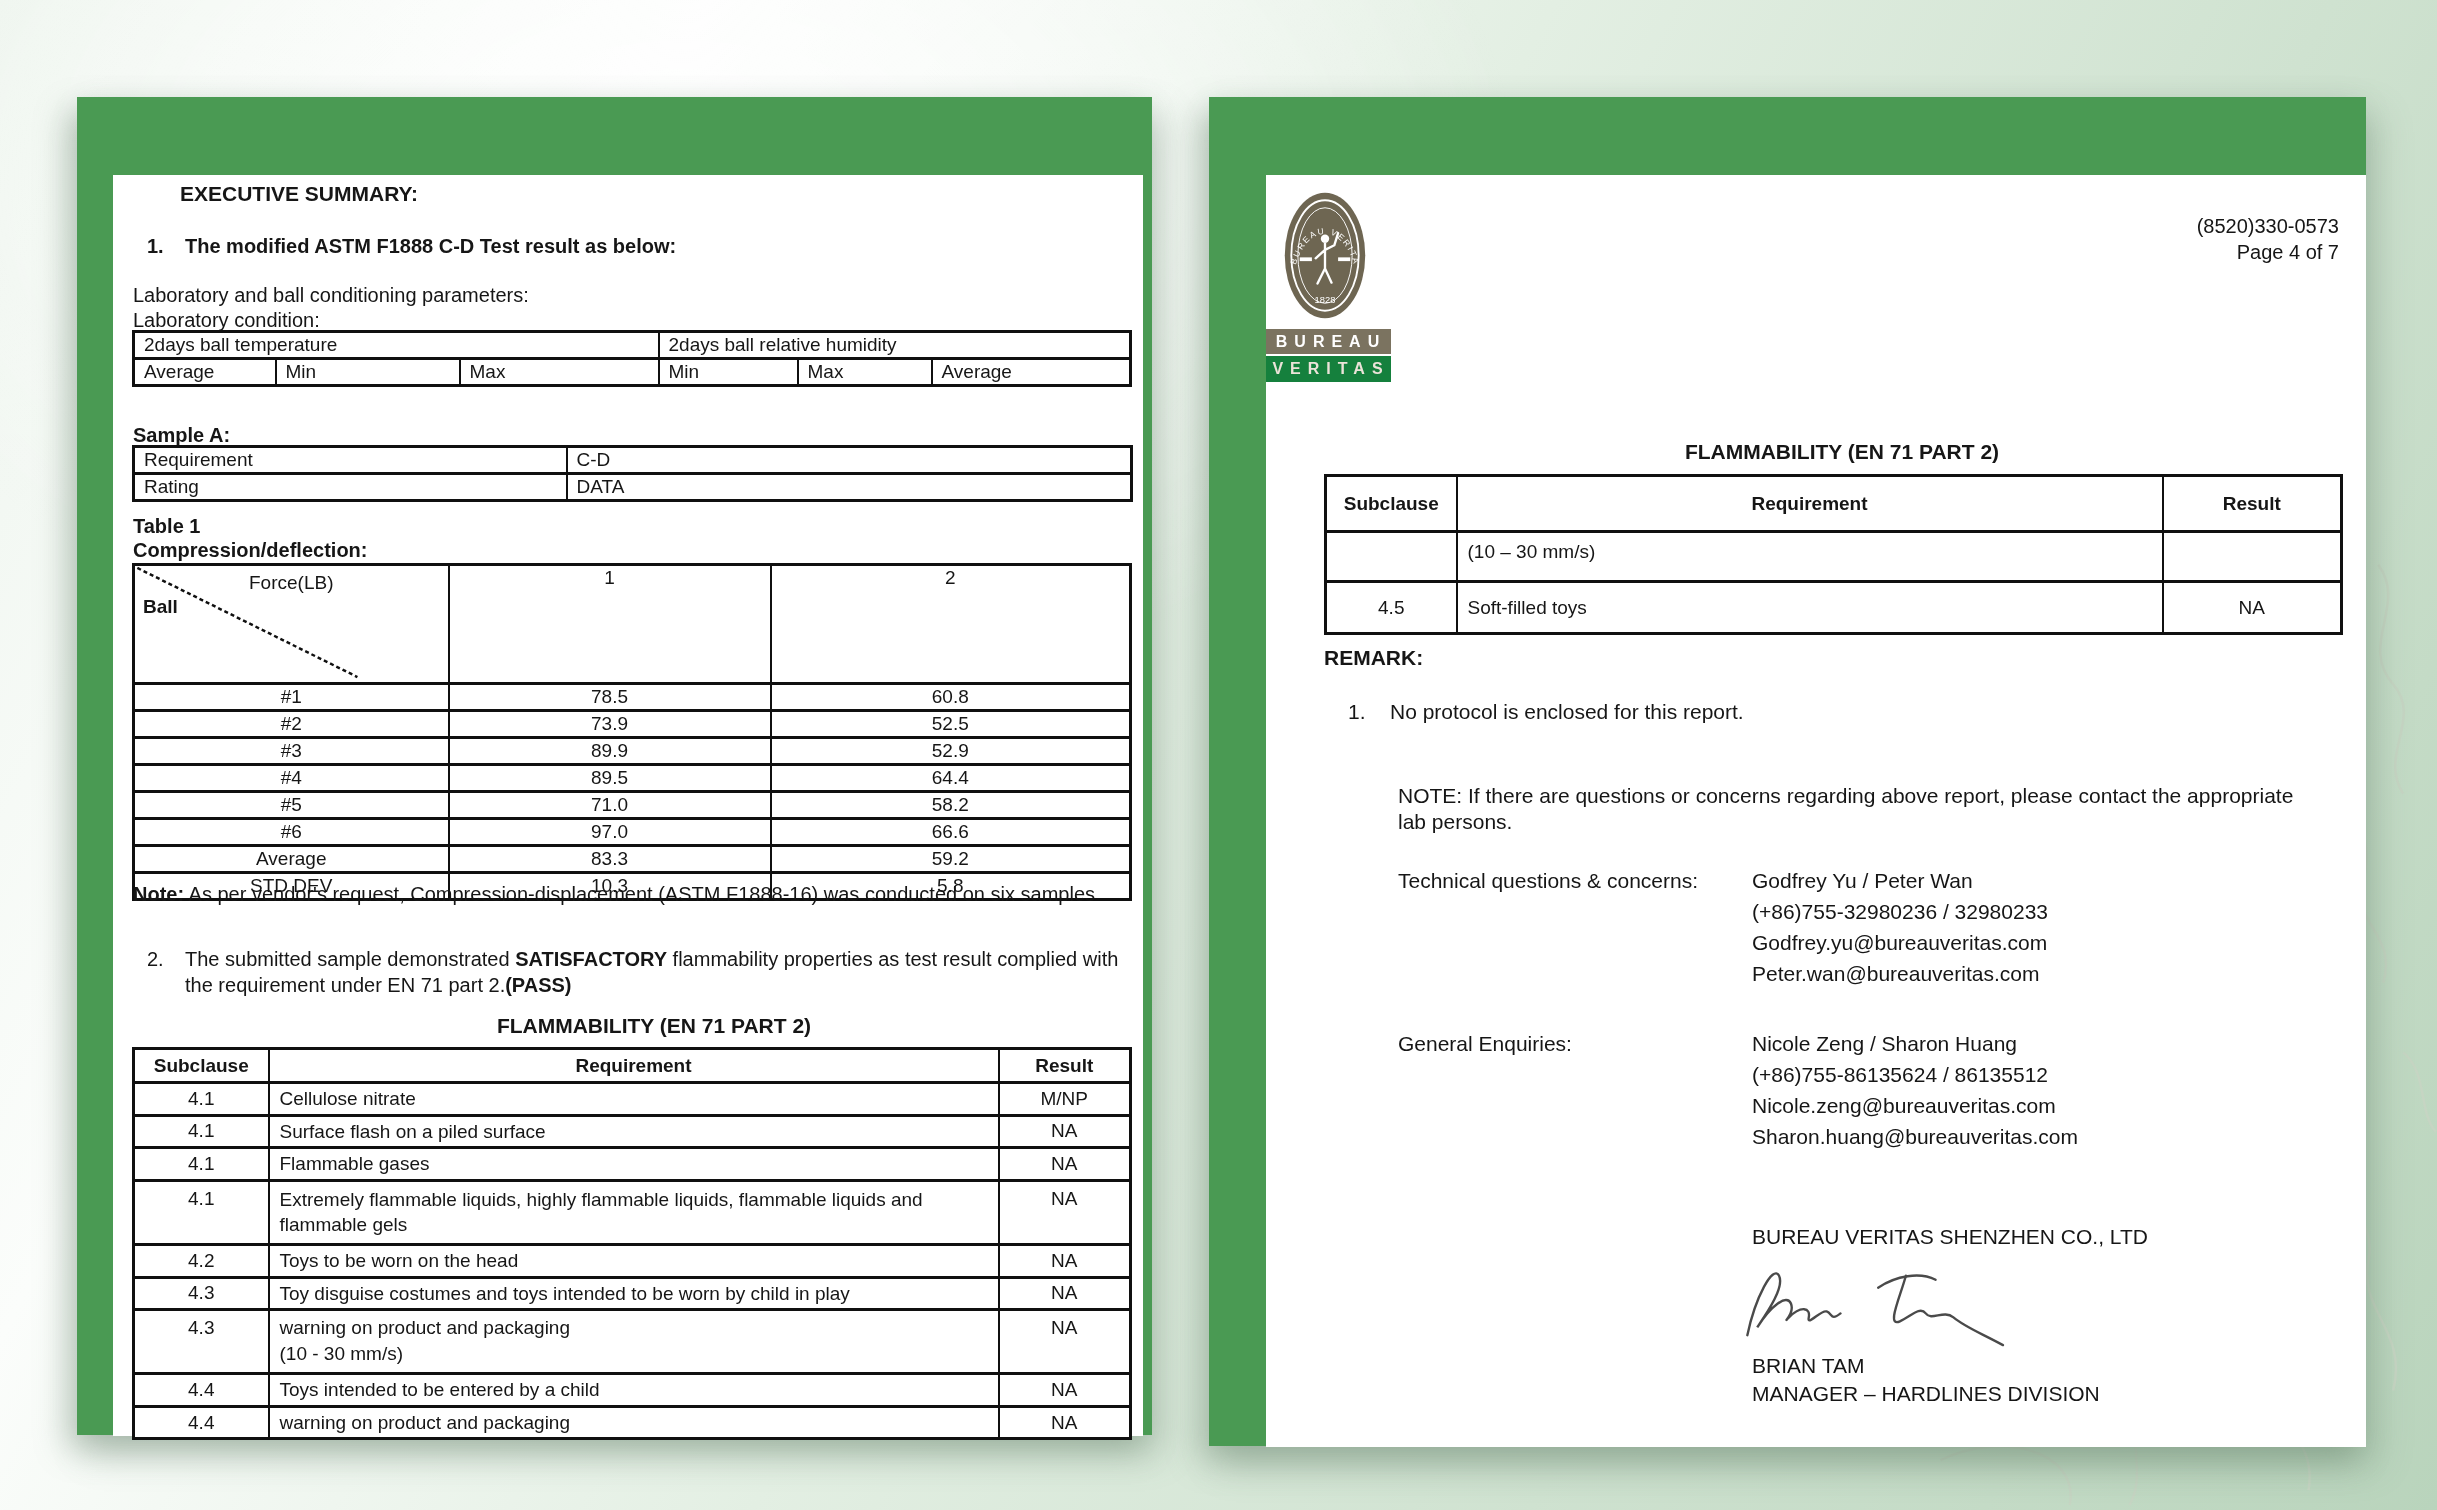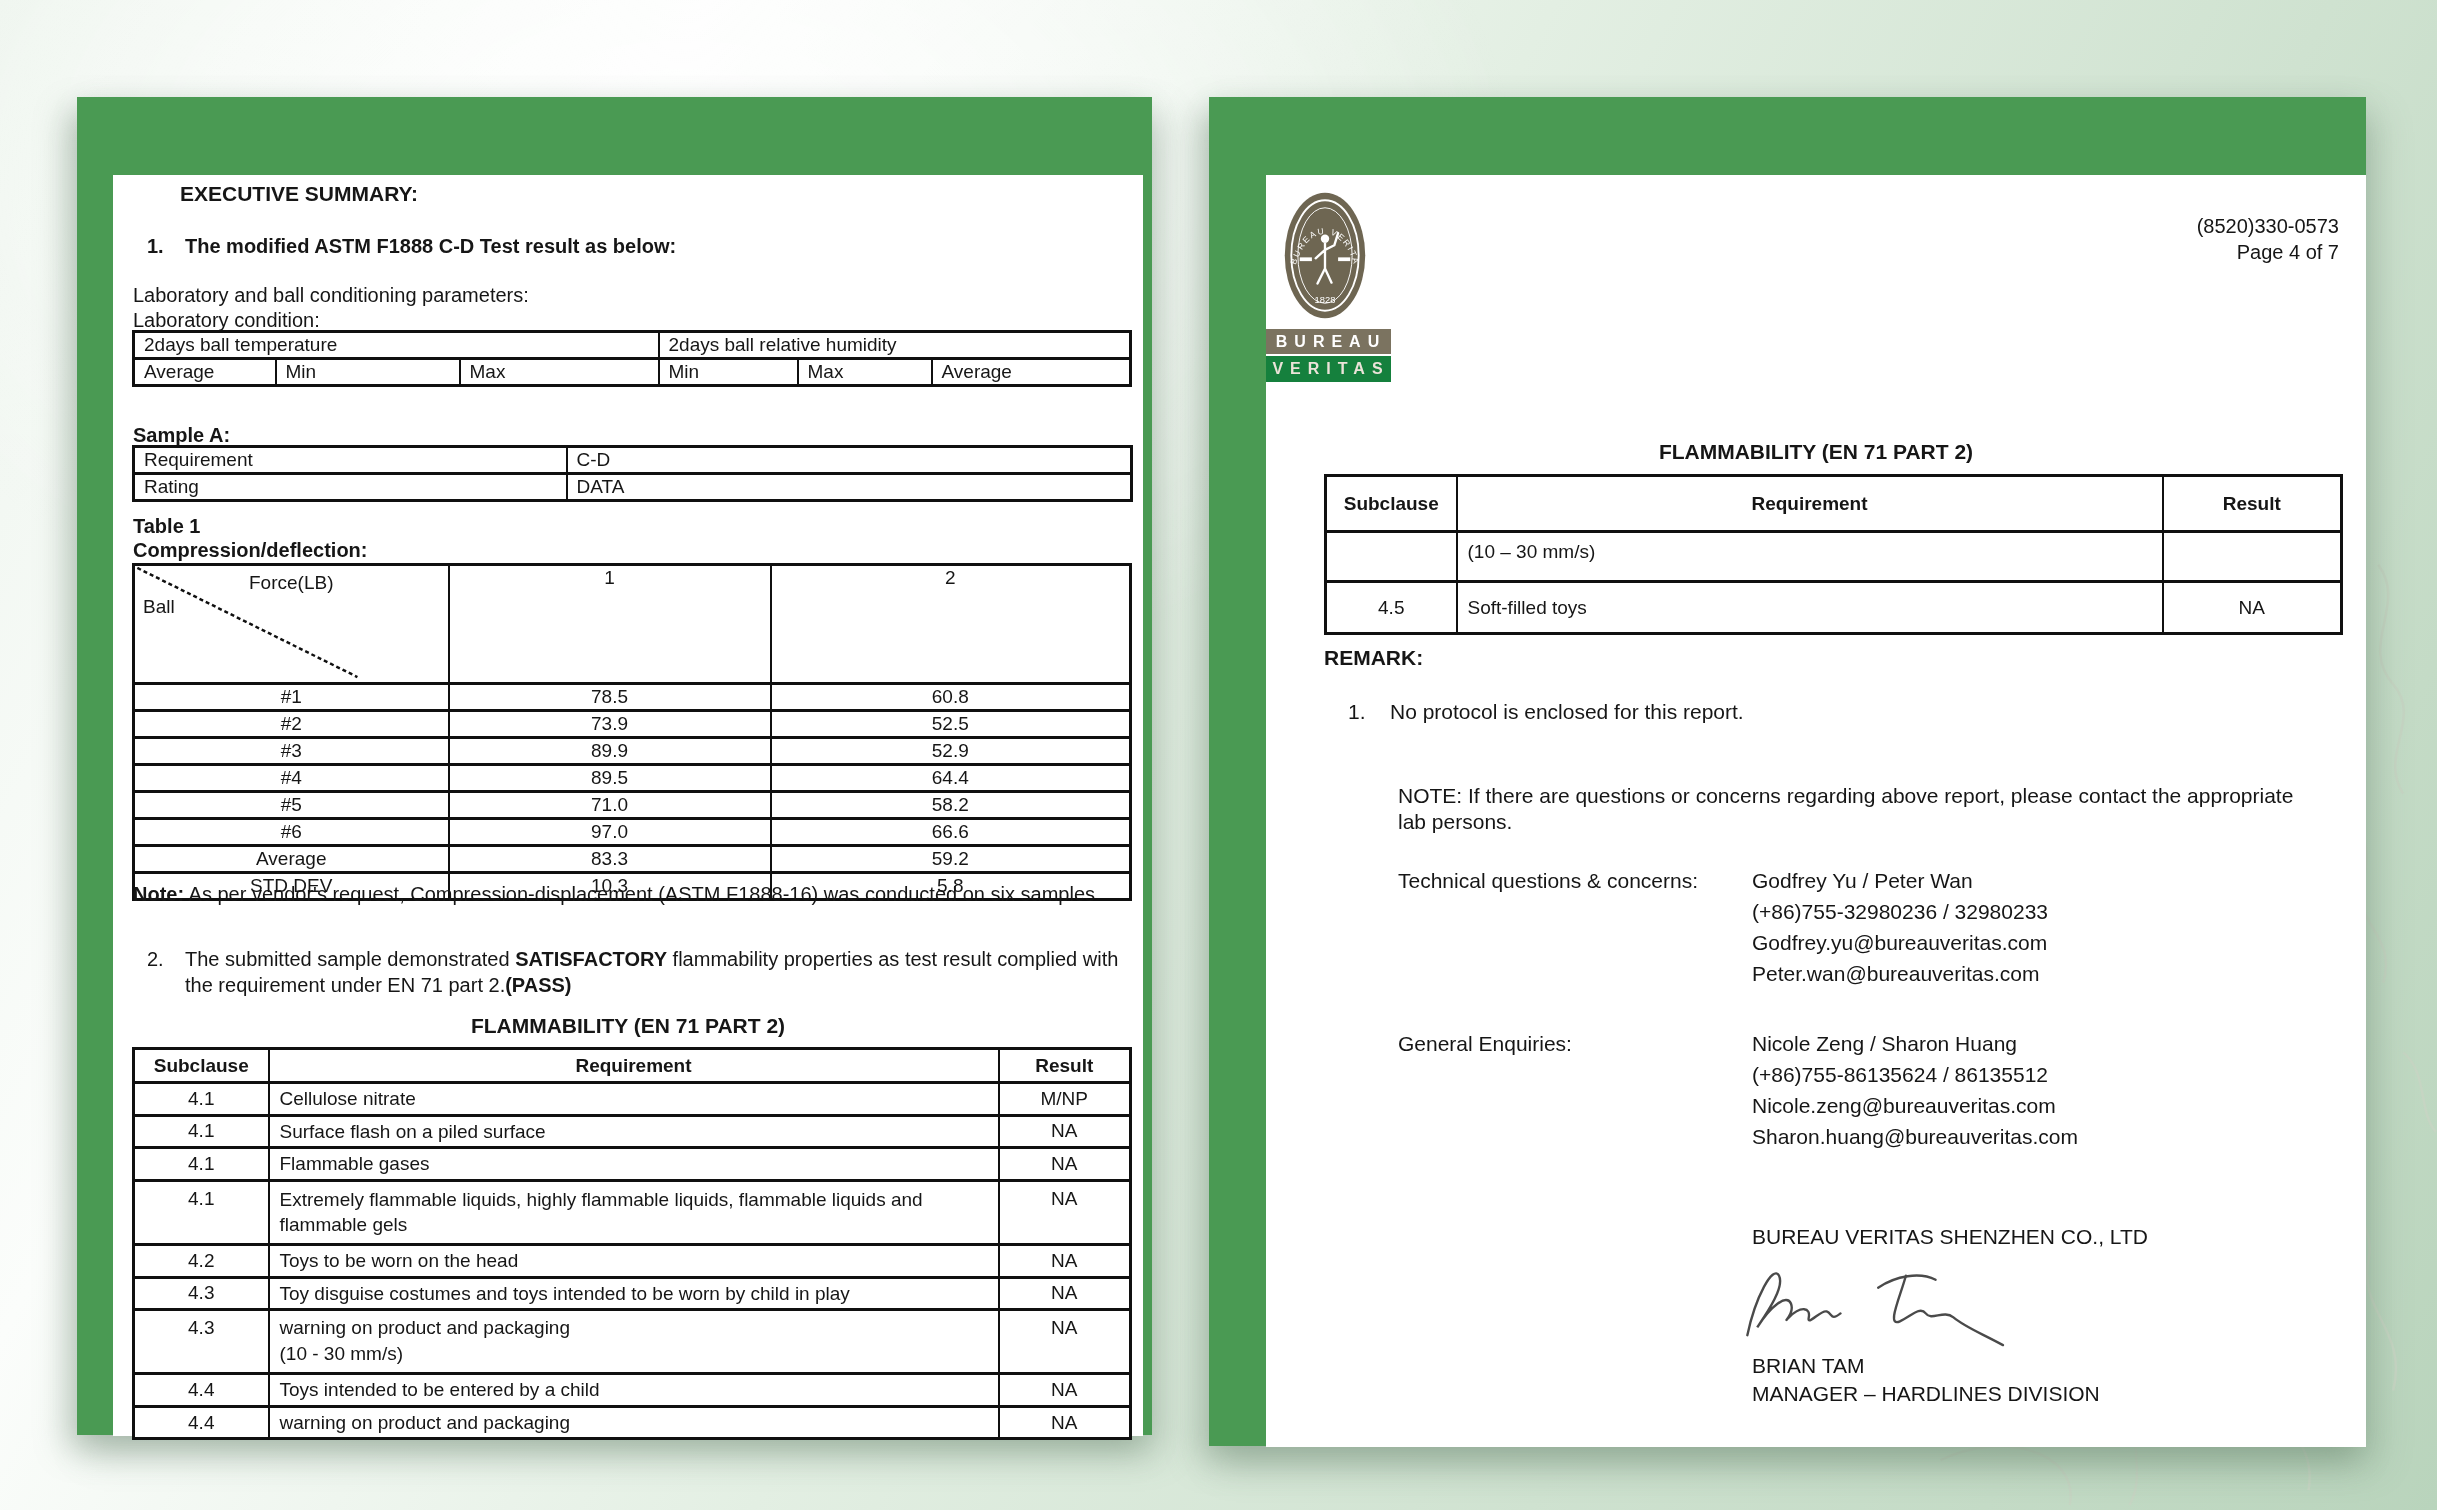--- a/index.html
+++ b/index.html
@@ -15,24 +15,24 @@
   .abs{position:absolute;white-space:nowrap;}
   .b{font-weight:bold;}
   .fs20{font-size:20px;} .fs21{font-size:21px;}
   table{border-collapse:collapse;table-layout:fixed;position:absolute;background:#fff;}
   table, td, th{border:2px solid #101010;}
   td,th{border-top-width:3px;border-bottom-width:3px;font-size:19px;overflow:hidden;}
   table{border-width:3px;}
   .tc{text-align:center;}
   .tl{text-align:left;padding-left:9px;}
   .req{padding:2px 10px;white-space:normal;line-height:1.35;}
-  .heading-center{position:absolute;text-align:center;font-weight:bold;font-size:21px;}
+  .heading-center{position:absolute;text-align:center;font-weight:bold;font-size:21px;padding-left:26px;}
   .corner{position:relative;padding:0;}
   .corner .force{position:absolute;top:6px;left:0;right:0;text-align:center;font-size:19px;}
-  .corner .ball{position:absolute;bottom:64px;left:8px;font-size:19px;}
+  .corner .ball{position:absolute;bottom:64px;left:8px;font-size:19px;font-weight:bold;}
   .contact-line{height:31px;font-size:21px;}
   .sig{position:absolute;}
   .logo-bar{position:absolute;display:flex;align-items:center;justify-content:center;
             letter-spacing:7px;font-weight:bold;color:#ffffff;font-size:16px;padding-left:5px;}
 </style>
 </head>
 <body>
 
 <svg width="617" height="975" viewBox="0 0 620 980" style="position:absolute;right:0;bottom:0;" fill="none" stroke="#c6d5c3" stroke-width="2.5">
   <path d="M560,30 C590,70 540,110 575,150 C605,185 560,220 585,260"></path>

